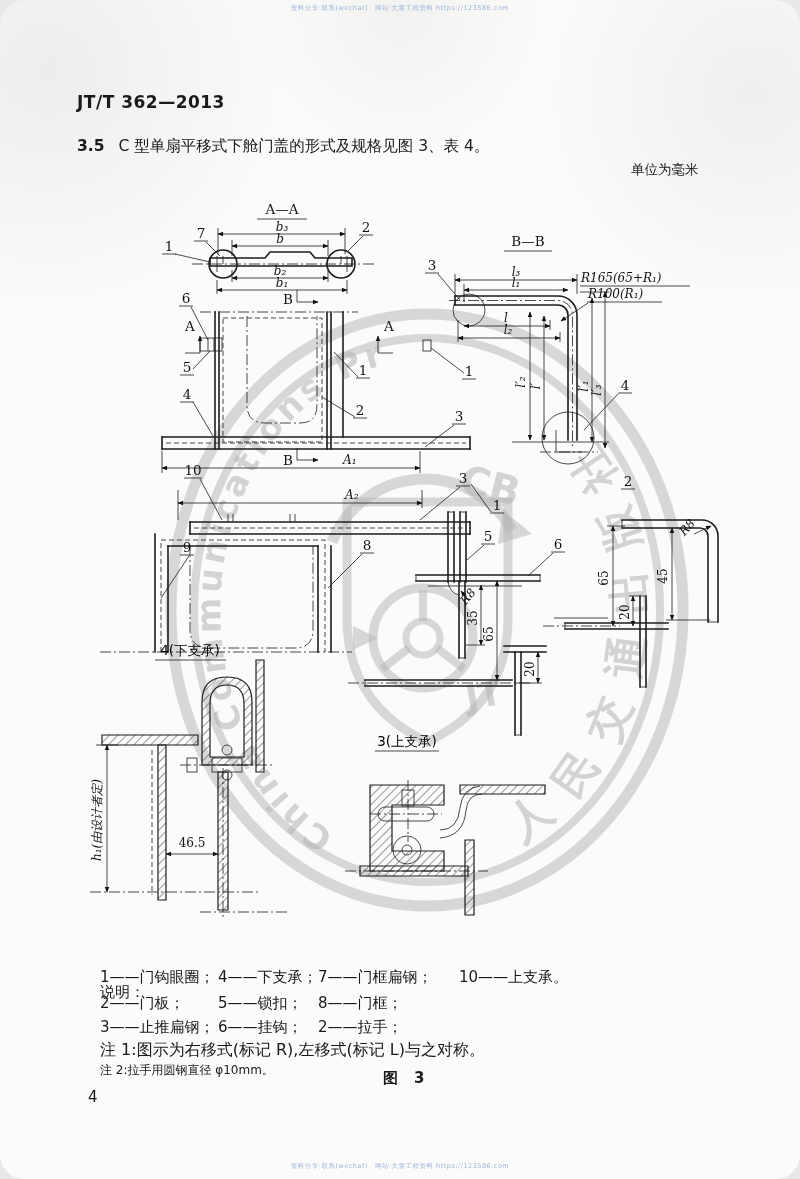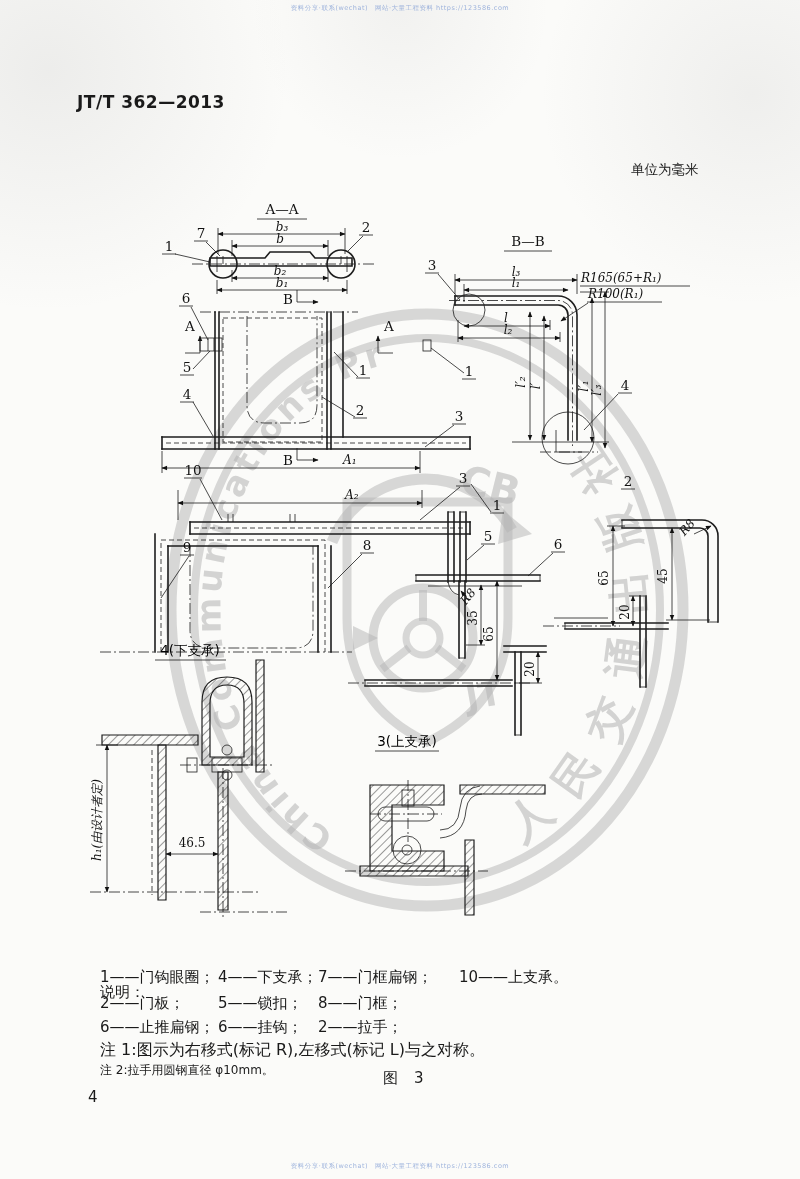--- a/index.html
+++ b/index.html
@@ -4,41 +4,41 @@
 <style>
   html,body{margin:0;padding:0;}
   body{background:#e8e8e6;}
   #page{
     position:relative;width:800px;height:1179px;margin:0 auto;
     background:#fbfbf9;
     background-image:
       radial-gradient(circle at 6% 6%, rgba(150,150,150,.14), rgba(150,150,150,0) 18%),
       radial-gradient(circle at 94% 8%, rgba(150,150,150,.12), rgba(150,150,150,0) 16%),
       radial-gradient(circle at 50% 1%, rgba(160,160,160,.10), rgba(160,160,160,0) 12%);
-    font-family:"DejaVu Sans",sans-serif;color:#1a1a1a;overflow:hidden;
+    font-family:"DejaVu Sans",sans-serif;color:#1a1a1a;overflow:hidden;border-radius:24px;
   }
   .scanline{position:absolute;width:100%;text-align:center;font-size:6.5px;color:#8fa8d8;letter-spacing:.5px;opacity:.85;}
   #scan-top{top:4px;}
   #scan-bottom{top:1162px;}
   #std-no{position:absolute;left:77px;top:92px;font-size:17px;font-weight:bold;letter-spacing:.5px;}
   #clause{position:absolute;left:77px;top:136px;font-size:15.5px;}
   #clause .no{font-weight:bold;margin-right:14px;}
   #unit-note{position:absolute;left:631px;top:161px;font-size:13.5px;}
   #legend{position:absolute;left:100px;top:944px;font-size:15px;width:660px;}
   .lg-row{position:absolute;left:0;white-space:nowrap;}
   .lg-col2{position:absolute;left:118px;}
   .lg-col3{position:absolute;left:218px;}
   .lg-col4{position:absolute;left:333px;margin-left:26px;}
   #lg-title{top:7px;margin-top:32px;}
   #lg-r1{top:24px;}
   #lg-r2{top:50px;}
   #lg-r3{top:74px;}
   #lg-n1{top:96px;font-size:16px;}
   #lg-n2{top:118px;font-size:12px;}
-  #fig-caption{position:absolute;left:383px;top:1069px;font-size:15px;font-weight:normal;}
+  #fig-caption{position:absolute;left:383px;top:1069px;font-size:15px;font-weight:bold;}
   #fig-caption .gap{display:inline-block;width:16px;}
   #page-no{position:absolute;left:88px;top:1088px;font-size:15px;}
   svg{position:absolute;left:60px;top:190px;}
   
   .o{stroke:#1d1d1d;stroke-width:1.6;fill:none;stroke-linecap:square;}
   .t{stroke:#1d1d1d;stroke-width:.8;fill:none;}
   .dsh{stroke-dasharray:5 3;}
   .dd{stroke-dasharray:11 3 2 3;}
   .hx{fill:url(#hx);stroke:#1d1d1d;stroke-width:1.2;}
   text.d{font-family:"DejaVu Serif",serif;font-size:12px;fill:#111;}
@@ -50,20 +50,23 @@
 </style>
 </head>
 <body>
 
 <div id="page">
 
   <div id="scan-top" class="scanline">资料分享·联系(wechat)　网站·大量工程资料 https://123586.com</div>
 
   <div id="std-no">JT/T 362—2013</div>
 
+  <div id="clause">
+    <span class="no">3.5</span><span>C 型单扇平移式下舱门盖的形式及规格见图 3、表 4。</span>
+  </div>
 
   <div id="unit-note">单位为毫米</div>
 
   <svg width="710" height="745" viewBox="0 0 710 745">
     <defs>
       <marker id="ar" viewBox="0 0 10 10" refX="9" refY="5" markerWidth="9" markerHeight="7" orient="auto-start-reverse">
         <path d="M0,1 L10,5 L0,9 z" fill="#111"></path>
       </marker>
       <pattern id="hx" width="6" height="6" patternTransform="rotate(45)" patternUnits="userSpaceOnUse">
         <line x1="0" y1="0" x2="0" y2="6" stroke="#3a3a3a" stroke-width="1"></line>
@@ -419,21 +422,21 @@
       <span class="lg-col2">4——下支承；</span>
       <span class="lg-col3">7——门框扁钢；</span>
       <span class="lg-col4">10——上支承。</span>
     </div>
     <div id="lg-r2" class="lg-row">
       <span>2——门板；</span>
       <span class="lg-col2">5——锁扣；</span>
       <span class="lg-col3">8——门框；</span>
     </div>
     <div id="lg-r3" class="lg-row">
-      <span>6——止推扁钢；</span>
+      <span>3——止推扁钢；</span>
       <span class="lg-col2">6——挂钩；</span>
       <span class="lg-col3">2——拉手；</span>
     </div>
     <div id="lg-n1" class="lg-row">注 1:图示为右移式(标记 R),左移式(标记 L)与之对称。</div>
     <div id="lg-n2" class="lg-row">注 2:拉手用圆钢直径 φ10mm。</div>
   </div>
 
   <div id="fig-caption">
     <span>图</span><span class="gap"></span><span>3</span>
   </div>

